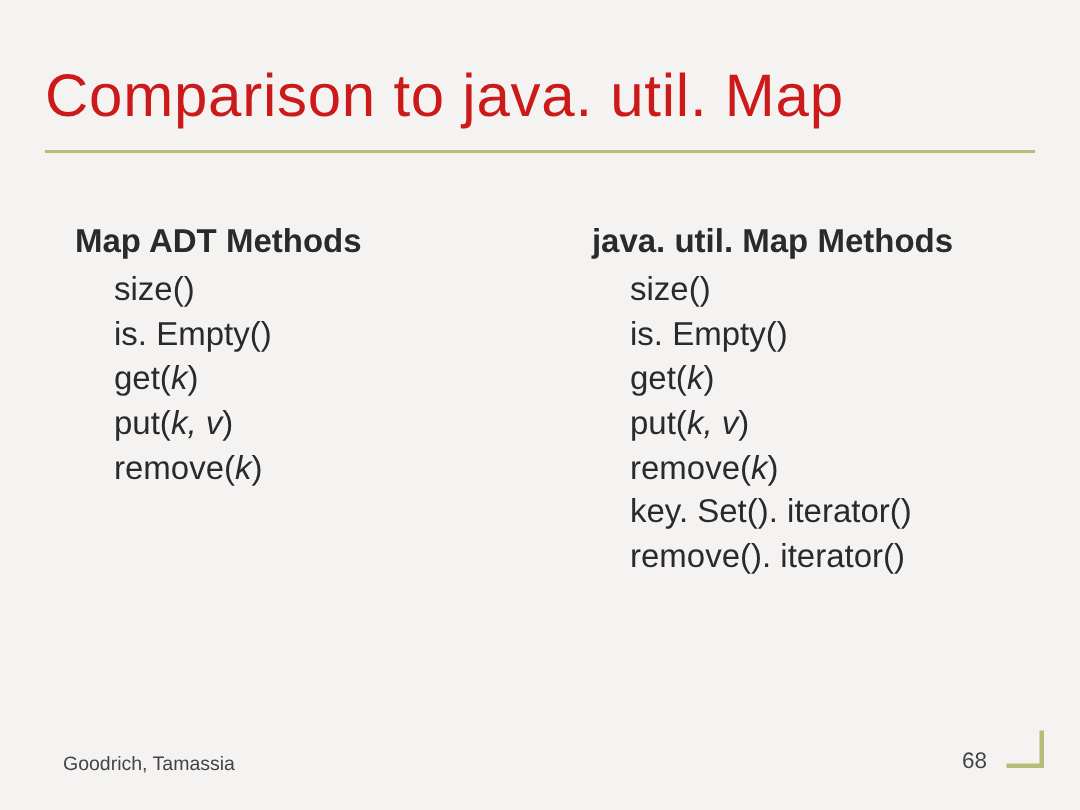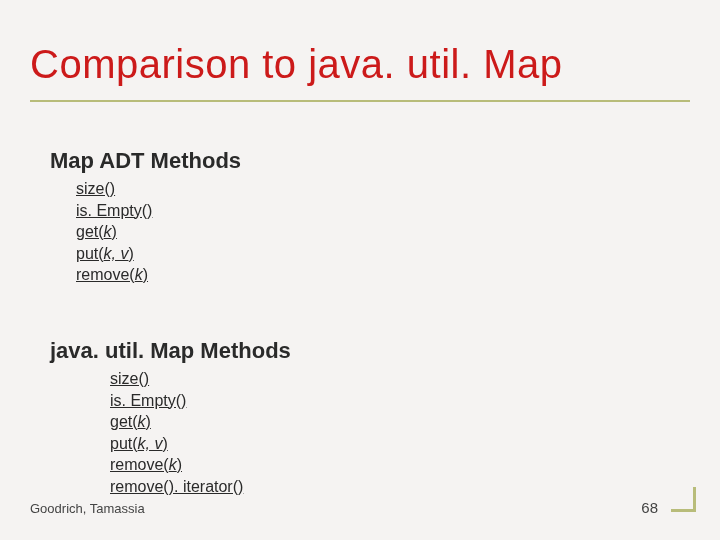--- a/index.html
+++ b/index.html
@@ -43,53 +43,51 @@
     height: 22px;
     border-right: 3px solid #b8bc7a;
     border-bottom: 3px solid #b8bc7a;
   }
   .columns {
     position: absolute;
     left: 50px;
     top: 148px;
     width: 620px;
     display: flex;
-    flex-direction: column;
     justify-content: flex-start;
     gap: 52px;
   }
   .col {
     display: flex;
     flex-direction: column;
   }
   .col.left  { width: 258px; }
   .col.right { width: 310px; }
   .col-header {
     font-weight: bold;
     font-size: 22px;
     margin-bottom: 4px;
   }
   .col.right .col-header {
-    text-align: left;
+    text-align: center;
   }
   .method {
-    font-size: 16px;
+    font-size: 22px;
     line-height: 1.35;
     margin-left: 26px;
     white-space: nowrap;
-    text-decoration: underline;
   }
   .col.right .method {
     text-align: left;
     margin-left: 60px;
   }
   .ital { font-style: italic; }
   .footer-left {
     position: absolute;
-    left: 30px;
+    left: 42px;
     bottom: 24px;
     font-size: 13px;
     color: #444;
   }
   .footer-right {
     position: absolute;
     right: 62px;
     bottom: 24px;
     font-size: 15px;
     color: #444;
@@ -126,20 +124,21 @@
       <div class="method">is. Empty()</div>
       <div class="method">
         <span>get(</span><span class="ital">k</span><span>)</span>
       </div>
       <div class="method">
         <span>put(</span><span class="ital">k, v</span><span>)</span>
       </div>
       <div class="method">
         <span>remove(</span><span class="ital">k</span><span>)</span>
       </div>
+      <div class="method">key. Set(). iterator()</div>
       <div class="method">remove(). iterator()</div>
     </div>
 
   </div>
 
   <div class="footer-left">Goodrich, Tamassia</div>
   <div class="footer-right">68</div>
   <div class="corner"></div>
 
 </div>

